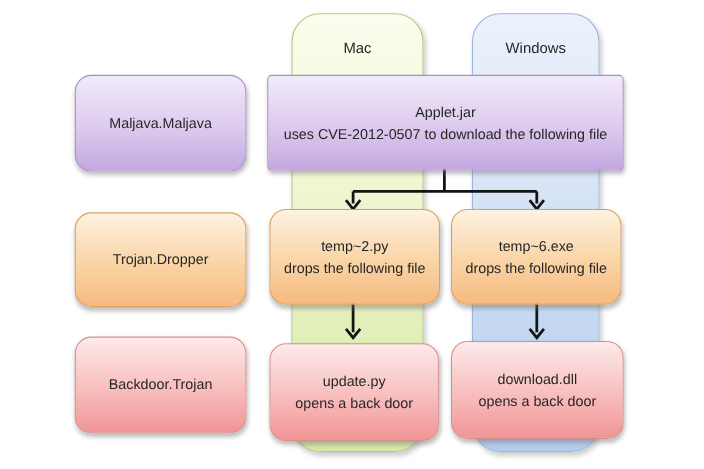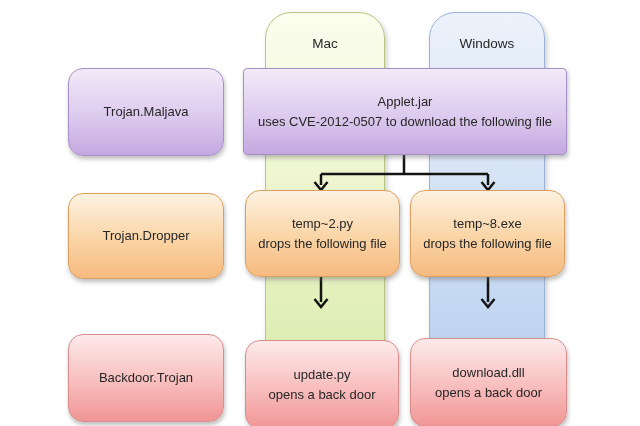--- a/index.html
+++ b/index.html
@@ -30,21 +30,21 @@
   .arrows { position:absolute; left:0; top:0; z-index:1; }
   
   .node {
     position:absolute; display:flex; flex-direction:column; justify-content:center;
     align-items:center; text-align:center; font-size:13px; line-height:1.5;
     border-radius:15px; border:1px solid; box-shadow:1px 3px 4px rgba(110,110,110,0.45);
     z-index:2; color:#262626;
   }
   .purple { background:linear-gradient(#f1eaf9, #ddcaee 55%, #c3a8e0); border-color:#a88fc8; }
   .orange { background:linear-gradient(#fdf2e1, #fad4a5 55%, #f6ba80); border-color:#dba05f; }
-  .pink   { background:linear-gradient(#fdeaea, #f8bdbd 55%, #f19595); border-color:#d88d8d;margin-top:28px; }
+  .pink   { background:linear-gradient(#fdeaea, #f8bdbd 55%, #f19595); border-color:#d88d8d; }
 
   .lbl-maljava  { left:68px;  top:68px;  width:154px; height:86px; }
   .lbl-dropper  { left:68px;  top:193px; width:154px; height:84px; }
   .lbl-backdoor { left:68px;  top:306px; width:154px; height:86px; }
 
   .n-applet  { left:243px; top:68px;  width:322px; height:85px; border-radius:4px; }
   .n-temppy  { left:245px; top:190px; width:153px; height:85px; }
   .n-tempexe { left:410px; top:190px; width:153px; height:85px; }
   .n-update  { left:245px; top:312px; width:152px; height:87px; }
   .n-ntshrui { left:410px; top:310px; width:155px; height:87px; }
@@ -73,41 +73,41 @@
 
       <path d="M321 276 L321 302"></path>
       <path d="M314.5 299 L321 307 L327.5 299"></path>
 
       <path d="M488 276 L488 302"></path>
       <path d="M481.5 299 L488 307 L494.5 299"></path>
     </g>
   </svg>
 
   <div class="node purple lbl-maljava">
-    <div>Trojan.Maljava</div>
+    <div>Maljava.Maljava</div>
   </div>
   <div class="node orange lbl-dropper">
     <div>Trojan.Dropper</div>
   </div>
   <div class="node pink lbl-backdoor">
     <div>Backdoor.Trojan</div>
   </div>
 
   <div class="node purple n-applet">
     <div>Applet.jar</div>
     <div>uses CVE-2012-0507 to download the following file</div>
   </div>
 
   <div class="node orange n-temppy">
     <div>temp~2.py</div>
     <div>drops the following file</div>
   </div>
 
   <div class="node orange n-tempexe">
-    <div>temp~8.exe</div>
+    <div>temp~6.exe</div>
     <div>drops the following file</div>
   </div>
 
   <div class="node pink n-update">
     <div>update.py</div>
     <div>opens a back door</div>
   </div>
 
   <div class="node pink n-ntshrui">
     <div>download.dll</div>

